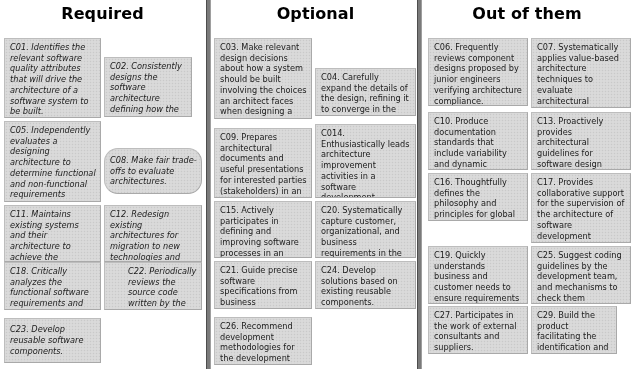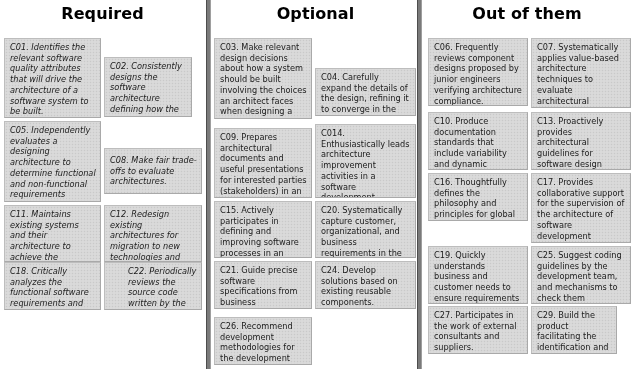--- a/index.html
+++ b/index.html
@@ -97,25 +97,26 @@
   <div class="col-heading h2">Optional</div>
   <div class="col-heading h3">Out of them</div>
 
   <div class="divider d1"></div>
   <div class="divider d2"></div>
 
   <div class="column c1" id="col-0">
       <div class="card" style="left: 4px; top: 38px; width: 97px; height: 80px;">C01. Identifies the relevant software quality attributes that will drive the architecture of a software system to be built.</div>
       <div class="card" style="left: 104px; top: 57px; width: 88px; height: 60px;">C02. Consistently designs the software architecture defining how the components interact.</div>
       <div class="card" style="left: 4px; top: 121px; width: 97px; height: 81px;">C05. Independently evaluates a designing architecture to determine functional and non-functional requirements satisfaction.</div>
-      <div class="card center" style="left: 104px; top: 148px; width: 98px; height: 46px;">C08. Make fair trade-offs to evaluate architectures.</div>
+      <div class="card center" style="left: 104px; top: 148px; width: 98px; height: 46px; border-radius: 14px;">C08. Make fair trade-offs to evaluate architectures.</div>
       <div class="card" style="left: 4px; top: 205px; width: 97px; height: 57px;">C11. Maintains existing systems and their architecture to achieve the evolution of software systems.</div>
       <div class="card" style="left: 104px; top: 205px; width: 98px; height: 57px;">C12. Redesign existing architectures for migration to new technologies and platforms.</div>
       <div class="card" style="left: 4px; top: 262px; width: 97px; height: 48px;">C18. Critically analyzes the functional software requirements and quality attributes.</div>
       <div class="card" style="left: 104px; top: 262px; width: 98px; height: 48px; padding-left: 23px;">C22. Periodically reviews the source code written by the development team.</div>
+      <div class="card center" style="left: 4px; top: 318px; width: 97px; height: 45px;">C23. Develop reusable software components.</div>
     </div>
   <div class="column c2" id="col-1">
       <div class="card" style="left: 1px; top: 38px; width: 98px; height: 81px;">C03. Make relevant design decisions about how a system should be built involving the choices an architect faces when designing a software system.</div>
       <div class="card" style="left: 102px; top: 68px; width: 101px; height: 48px;">C04. Carefully expand the details of the design, refining it to converge in the final design.</div>
       <div class="card" style="left: 1px; top: 128px; width: 98px; height: 70px;">C09. Prepares architectural documents and useful presentations for interested parties (stakeholders) in an organized manner.</div>
       <div class="card" style="left: 102px; top: 124px; width: 101px; height: 74px;">C014. Enthusiastically leads architecture improvement activities in a software development organization.</div>
       <div class="card" style="left: 1px; top: 201px; width: 98px; height: 57px;">C15. Actively participates in defining and improving software processes in an organization.</div>
       <div class="card" style="left: 102px; top: 201px; width: 101px; height: 57px;">C20. Systematically capture customer, organizational, and business requirements in the architecture.</div>
       <div class="card" style="left: 1px; top: 261px; width: 98px; height: 48px;">C21. Guide precise software specifications from business requirements.</div>
       <div class="card" style="left: 102px; top: 261px; width: 101px; height: 48px;">C24. Develop solutions based on existing reusable components.</div>

